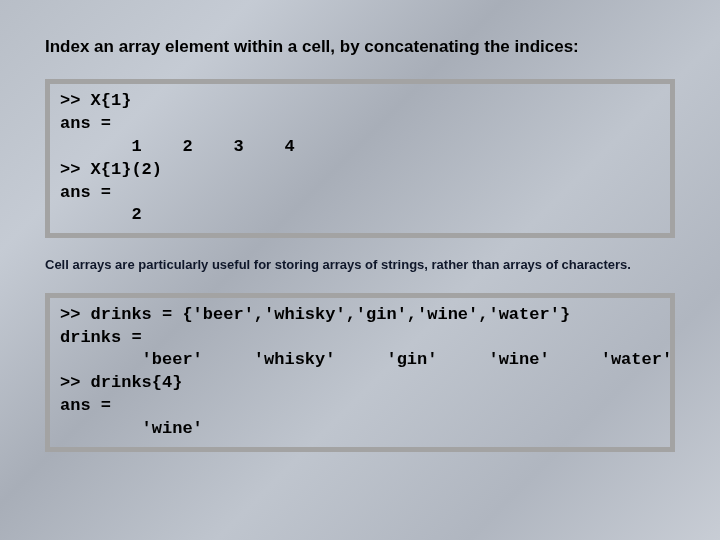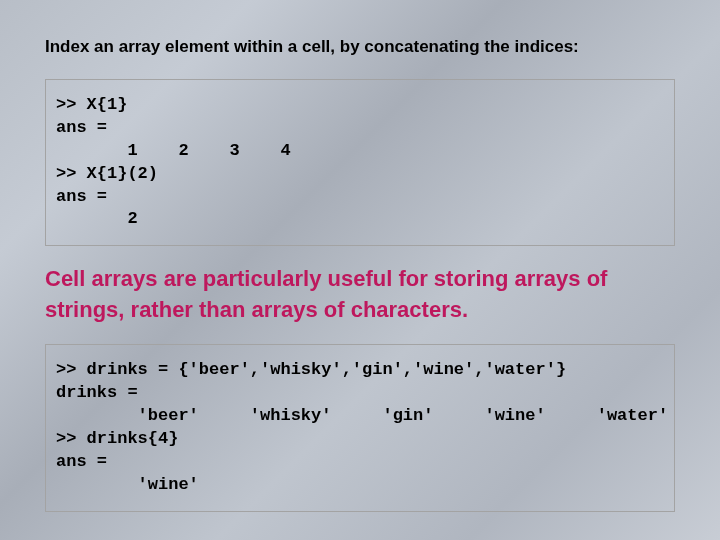--- a/index.html
+++ b/index.html
@@ -11,33 +11,33 @@
     padding: 35px 45px;
     overflow: hidden;
   }
   .intro-text {
     font-size: 17px;
     color: #000;
     margin-bottom: 20px;
     line-height: 1.4;
   }
   .code-box {
-    border: 1px solid #a3a3a3;
+    border: 5px solid #a3a3a3;
     background: transparent;
-    padding: 14px 10px;
+    padding: 6px 10px;
     margin-bottom: 18px;
     font-family: "Courier New", Courier, monospace;
     font-size: 17px;
     line-height: 1.35;
     white-space: pre;
     overflow: hidden;
   }
   .desc-text {
-    font-size: 22px;
-    color: #be185d;
+    font-size: 13px;
+    color: #0f172a;
     margin-bottom: 18px;
     line-height: 1.4;
   }
 </style>
 </head>
 <body>
 
 <div class="intro-text">Index an array element within a cell, by concatenating the indices:</div>
 
 <div class="code-box">&gt;&gt; X{1}

